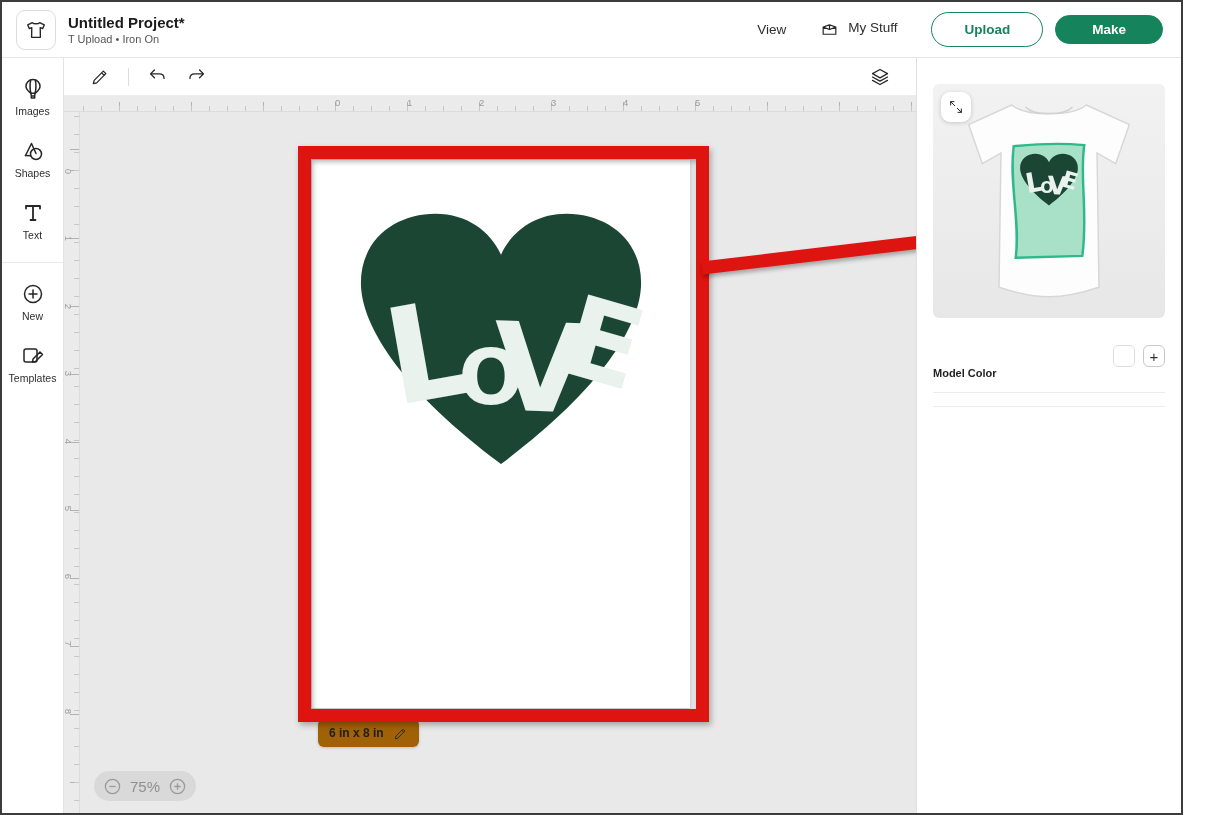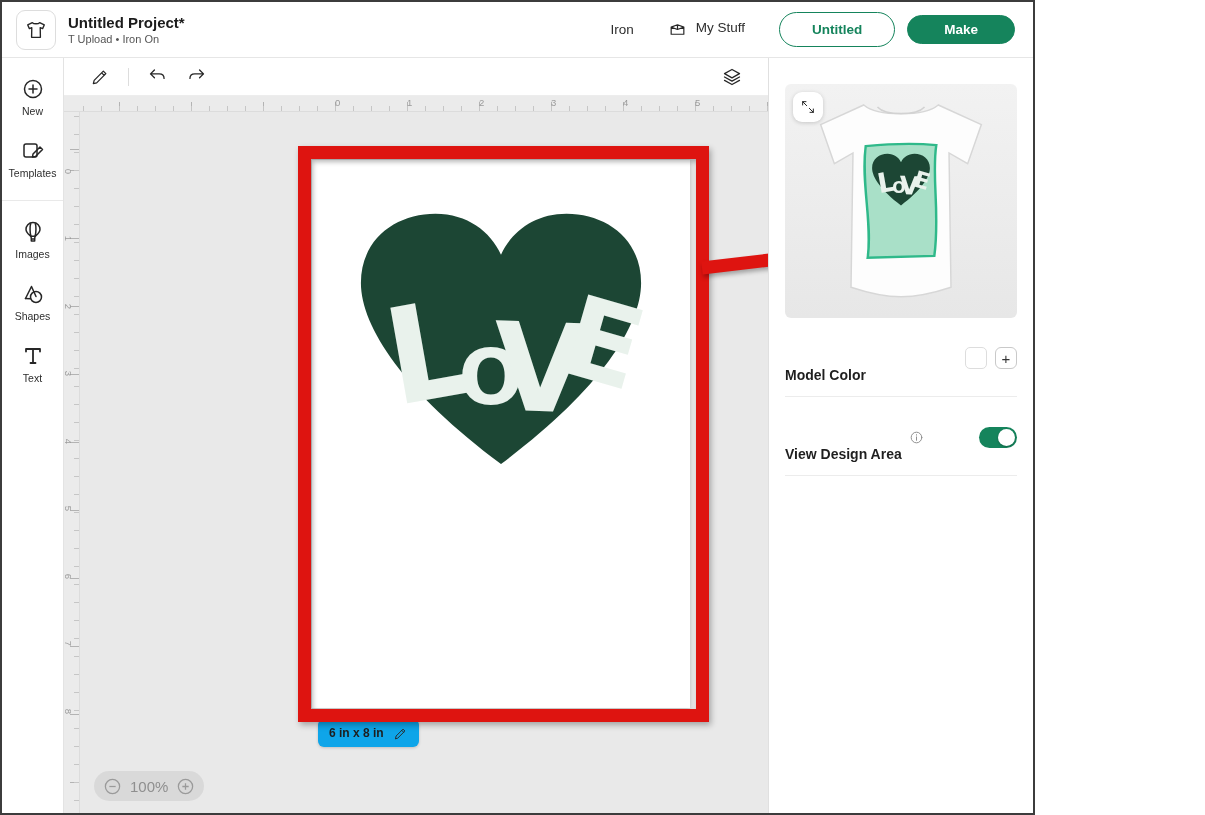--- a/index.html
+++ b/index.html
@@ -1,18 +1,18 @@
 <!DOCTYPE html>
 <html><head>
 <meta charset="utf-8">
 <style>
   * { margin:0; padding:0; box-sizing:border-box; }
   html,body { background:#fff; }
   body { font-family:"Liberation Sans", sans-serif; }
-  .screen { position:relative; width:1035px; height:815px; border:2px solid #3c3c3c; background:#fff; overflow:hidden; }
+  .screen { position:relative; width:1183px; height:815px; border:2px solid #3c3c3c; background:#fff; overflow:hidden; }
 
   
   .header { position:absolute; top:0; left:0; right:0; height:56px; background:#fff; border-bottom:1px solid #e6e6e6; display:flex; align-items:center; padding:0 18px 0 14px; z-index:20; }
   .logo-btn { width:40px; height:40px; border:1px solid #ddd; border-radius:9px; background:#fff; display:flex; align-items:center; justify-content:center; cursor:pointer; }
   .title-block { margin-left:12px; }
   .proj-title { font-size:15px; font-weight:bold; color:#1c1c1c; }
   .proj-sub { font-size:11px; color:#555; margin-top:2px; }
   .spacer { flex:1; }
   .hdr-text { font-size:13.5px; color:#2e2e2e; cursor:pointer; }
   .mystuff { display:flex; align-items:flex-start; gap:9px; margin-left:34px; cursor:pointer; }
@@ -46,41 +46,41 @@
       repeating-linear-gradient(to bottom,#c6c6c6 0 1px,transparent 1px 18px),
       repeating-linear-gradient(to bottom,#b3b3b3 0 1px,transparent 1px 68px);
     background-size:5px 100%,9px 100%; background-repeat:repeat-y; background-position:right 4px,right 58px; }
   .h-ruler span { position:absolute; top:1px; font-size:9.5px; color:#9b9b9b; }
   .v-ruler span { position:absolute; left:2px; font-size:9.5px; color:#9b9b9b; transform:rotate(90deg); }
 
   .artboard { position:absolute; left:248px; top:102px; width:378px; height:548px; background:#fff; box-shadow:0 1px 5px rgba(0,0,0,.22); z-index:1; }
   .heart-wrap { position:absolute; left:35px; top:45px; width:308px; height:266px; cursor:pointer; }
   .heart-letter { fill:#e9f2ec; font-family:"DejaVu Sans", sans-serif; font-weight:bold; }
 
-  .size-label { position:absolute; left:254px; top:661px; height:28px; background:#0ea5e9; border-radius:6px; box-shadow:0 1px 3px rgba(0,0,0,.18); display:flex; align-items:center; gap:9px; padding:0 11px; z-index:2; cursor:pointer; }
+  .size-label { position:absolute; left:254px; top:661px; height:28px; background:#a16207; border-radius:6px; box-shadow:0 1px 3px rgba(0,0,0,.18); display:flex; align-items:center; gap:9px; padding:0 11px; z-index:2; cursor:pointer; }
   .size-label b { font-size:12px; color:#1e1e1e; }
 
   .zoom-pill { position:absolute; left:30px; bottom:12px; height:30px; border-radius:15px; background:rgba(0,0,0,0.065); display:flex; align-items:center; gap:8px; padding:0 9px; z-index:3; }
   .zoom-pct { font-size:15px; color:#8f8f8f; }
   .zoom-btn { display:flex; cursor:pointer; }
 
   
   .red-rect { position:absolute; left:234px; top:88px; width:411px; height:576px; border:13px solid #de1410; z-index:5; box-shadow:2px 3px 6px rgba(0,0,0,.3), inset 2px 3px 5px rgba(0,0,0,.28); pointer-events:none; }
   .arrow-svg { position:absolute; left:692px; top:208px; width:318px; height:80px; z-index:10; pointer-events:none; filter:drop-shadow(1px 3px 2px rgba(0,0,0,.3)); }
 
   
   .panel { position:absolute; top:56px; right:0; bottom:0; width:265px; background:#fff; border-left:1px solid #e0e0e0; padding:13px 16px; z-index:15; }
   .panel-head { display:flex; align-items:center; justify-content:space-between; }
   .panel-title { font-size:15px; font-weight:bold; color:#1c1c1c; }
   .close-x { cursor:pointer; display:flex; }
   .preview-card { position:relative; margin-top:13px; height:234px; border-radius:6px; background:linear-gradient(#f2f2f2,#e7e7e7); overflow:hidden; }
   .expand-btn { position:absolute; left:8px; top:8px; width:30px; height:30px; background:#fff; border-radius:9px; box-shadow:0 1px 4px rgba(0,0,0,.18); display:flex; align-items:center; justify-content:center; cursor:pointer; z-index:2; }
   .shirt-svg { position:absolute; left:50%; top:6px; transform:translateX(-50%); }
   .row { display:flex; align-items:center; justify-content:space-between; margin-top:15px; }
-  .row-label { font-size:14px; font-weight:bold; color:#1f1f1f;margin-top:34px; }
+  .row-label { font-size:11px; font-weight:bold; color:#1f1f1f;margin-top:34px; }
   .mc-controls { display:flex; align-items:center; gap:8px; }
   .swatch { width:22px; height:22px; border:1px solid #ddd; border-radius:5px; background:#fff; cursor:pointer; }
   .plus-box { width:22px; height:22px; border:1px solid #c9c9c9; border-radius:6px; background:#fff; display:flex; align-items:center; justify-content:center; font-size:15px; color:#333; cursor:pointer; line-height:1; }
   .divider { margin-top:13px; border-top:1px solid #ececec; }
   .vda-left { display:flex; align-items:center; gap:7px; }
   .toggle { width:38px; height:21px; border-radius:11px; background:#15845c; position:relative; cursor:pointer; }
   .toggle .knob { position:absolute; right:2px; top:2px; width:17px; height:17px; border-radius:50%; background:#fff; box-shadow:0 1px 2px rgba(0,0,0,.25); }
 </style>
 </head>
 <body>
@@ -91,48 +91,32 @@
     <div class="logo-btn">
       <svg class="icon-svg" width="22" height="22" viewBox="0 0 24 24">
           <path d="M8 4 C9.5 5.6 14.5 5.6 16 4 L21 6.5 L19.2 10.5 L16.6 9.4 L16.8 20 L7.2 20 L7.4 9.4 L4.8 10.5 L3 6.5 Z"></path>
         </svg>
     </div>
     <div class="title-block">
       <div class="proj-title">Untitled Project*</div>
       <div class="proj-sub">T Upload • Iron On</div>
     </div>
     <div class="spacer"></div>
-    <span class="hdr-text">Iron</span>
+    <span class="hdr-text">View</span>
     <span class="mystuff">
       <svg class="icon-svg" width="19" height="19" viewBox="0 0 24 24">
           <path d="M4 9 L12 6 L20 9 L20 18 L4 18 Z M4 9 L12 12 L20 9 M12 12 L12 6"></path>
         </svg>
       <span class="hdr-text">My Stuff</span>
     </span>
-    <button class="btn-pill btn-preview">Untitled</button>
+    <button class="btn-pill btn-preview">Upload</button>
     <button class="btn-pill btn-make">Make</button>
   </div>
 
   <div class="sidebar">
-    <div class="side-group">
-      <div class="side-item">
-        <svg class="icon-svg" width="24" height="24" viewBox="0 0 24 24">
-            <circle cx="12" cy="12" r="8.5"></circle>
-            <path d="M12 8 V16 M8 12 H16"></path>
-          </svg>
-        <span class="lbl">New</span>
-      </div>
-      <div class="side-item">
-        <svg class="icon-svg" width="24" height="24" viewBox="0 0 24 24">
-            <rect x="3" y="5" width="13" height="13" rx="2"></rect>
-            <path d="M12 15 L19 8 L21.5 10.5 L14.5 17.5 L11.5 18 Z"></path>
-          </svg>
-        <span class="lbl">Templates</span>
-      </div>
-    </div>
     <div class="side-group">
       <div class="side-item">
         <svg class="icon-svg" width="24" height="24" viewBox="0 0 24 24">
             <path d="M12 2.5 C7.5 2.5 5 6 5 9.2 C5 12.8 8.5 15 9.7 16.2 L14.3 16.2 C15.5 15 19 12.8 19 9.2 C19 6 16.5 2.5 12 2.5 Z M9.8 3.5 C8.8 5.5 8.8 13 9.9 16 M14.2 3.5 C15.2 5.5 15.2 13 14.1 16"></path>
             <path d="M10 16.2 L10.3 19 L13.7 19 L14 16.2 M10.3 19 L13.7 19 L13.7 21 L10.3 21 Z"></path>
           </svg>
         <span class="lbl">Images</span>
       </div>
       <div class="side-item">
         <svg class="icon-svg" width="24" height="24" viewBox="0 0 24 24">
@@ -140,20 +124,36 @@
             <circle cx="15" cy="15" r="5.5"></circle>
             <path d="M4.5 16.5 L9.6 16.8"></path>
           </svg>
         <span class="lbl">Shapes</span>
       </div>
       <div class="side-item">
         <svg class="icon-svg" width="24" height="24" viewBox="0 0 24 24" style="stroke-width:1.8">
             <path d="M5 5 H19 M5 5 V7.5 M19 5 V7.5 M12 5 V19 M9.5 19 H14.5"></path>
           </svg>
         <span class="lbl">Text</span>
+      </div>
+    </div>
+    <div class="side-group">
+      <div class="side-item">
+        <svg class="icon-svg" width="24" height="24" viewBox="0 0 24 24">
+            <circle cx="12" cy="12" r="8.5"></circle>
+            <path d="M12 8 V16 M8 12 H16"></path>
+          </svg>
+        <span class="lbl">New</span>
+      </div>
+      <div class="side-item">
+        <svg class="icon-svg" width="24" height="24" viewBox="0 0 24 24">
+            <rect x="3" y="5" width="13" height="13" rx="2"></rect>
+            <path d="M12 15 L19 8 L21.5 10.5 L14.5 17.5 L11.5 18 Z"></path>
+          </svg>
+        <span class="lbl">Templates</span>
       </div>
     </div>
   </div>
 
   <div class="main">
     <div class="toolbar">
       <span class="tool">
         <svg class="icon-svg" width="20" height="20" viewBox="0 0 24 24">
             <path d="M4 20 L5 16 L16 5 L19 8 L8 19 Z M14 7 L17 10"></path>
           </svg>
@@ -218,21 +218,21 @@
         </svg>
     </div>
 
     <div class="zoom-pill">
       <span class="zoom-btn">
         <svg width="19" height="19" viewBox="0 0 24 24" style="stroke:#9a9a9a;fill:none;stroke-width:1.6">
             <circle cx="12" cy="12" r="9"></circle>
             <path d="M8 12 H16"></path>
           </svg>
       </span>
-      <span class="zoom-pct">100%</span>
+      <span class="zoom-pct">75%</span>
       <span class="zoom-btn">
         <svg width="19" height="19" viewBox="0 0 24 24" style="stroke:#9a9a9a;fill:none;stroke-width:1.6">
             <circle cx="12" cy="12" r="9"></circle>
             <path d="M8 12 H16 M12 8 V16"></path>
           </svg>
       </span>
     </div>
 
     <div class="red-rect"></div>
   </div>
@@ -266,28 +266,16 @@
 
     <div class="row">
       <span class="row-label">Model Color</span>
       <span class="mc-controls">
         <span class="swatch"></span>
         <span class="plus-box">+</span>
       </span>
     </div>
     <div class="divider"></div>
 
-    <div class="row">
-      <span class="vda-left">
-        <span class="row-label">View Design Area</span>
-        <svg class="icon-svg" width="15" height="15" viewBox="0 0 24 24" style="stroke:#8a8a8a">
-            <circle cx="12" cy="12" r="8.5"></circle>
-            <path d="M12 11 V16.5 M12 7.5 V8.2"></path>
-          </svg>
-      </span>
-      <span class="toggle">
-          <span class="knob"></span>
-        </span>
-    </div>
     <div class="divider"></div>
   </div>
 
 </div>
 
 </body></html>

